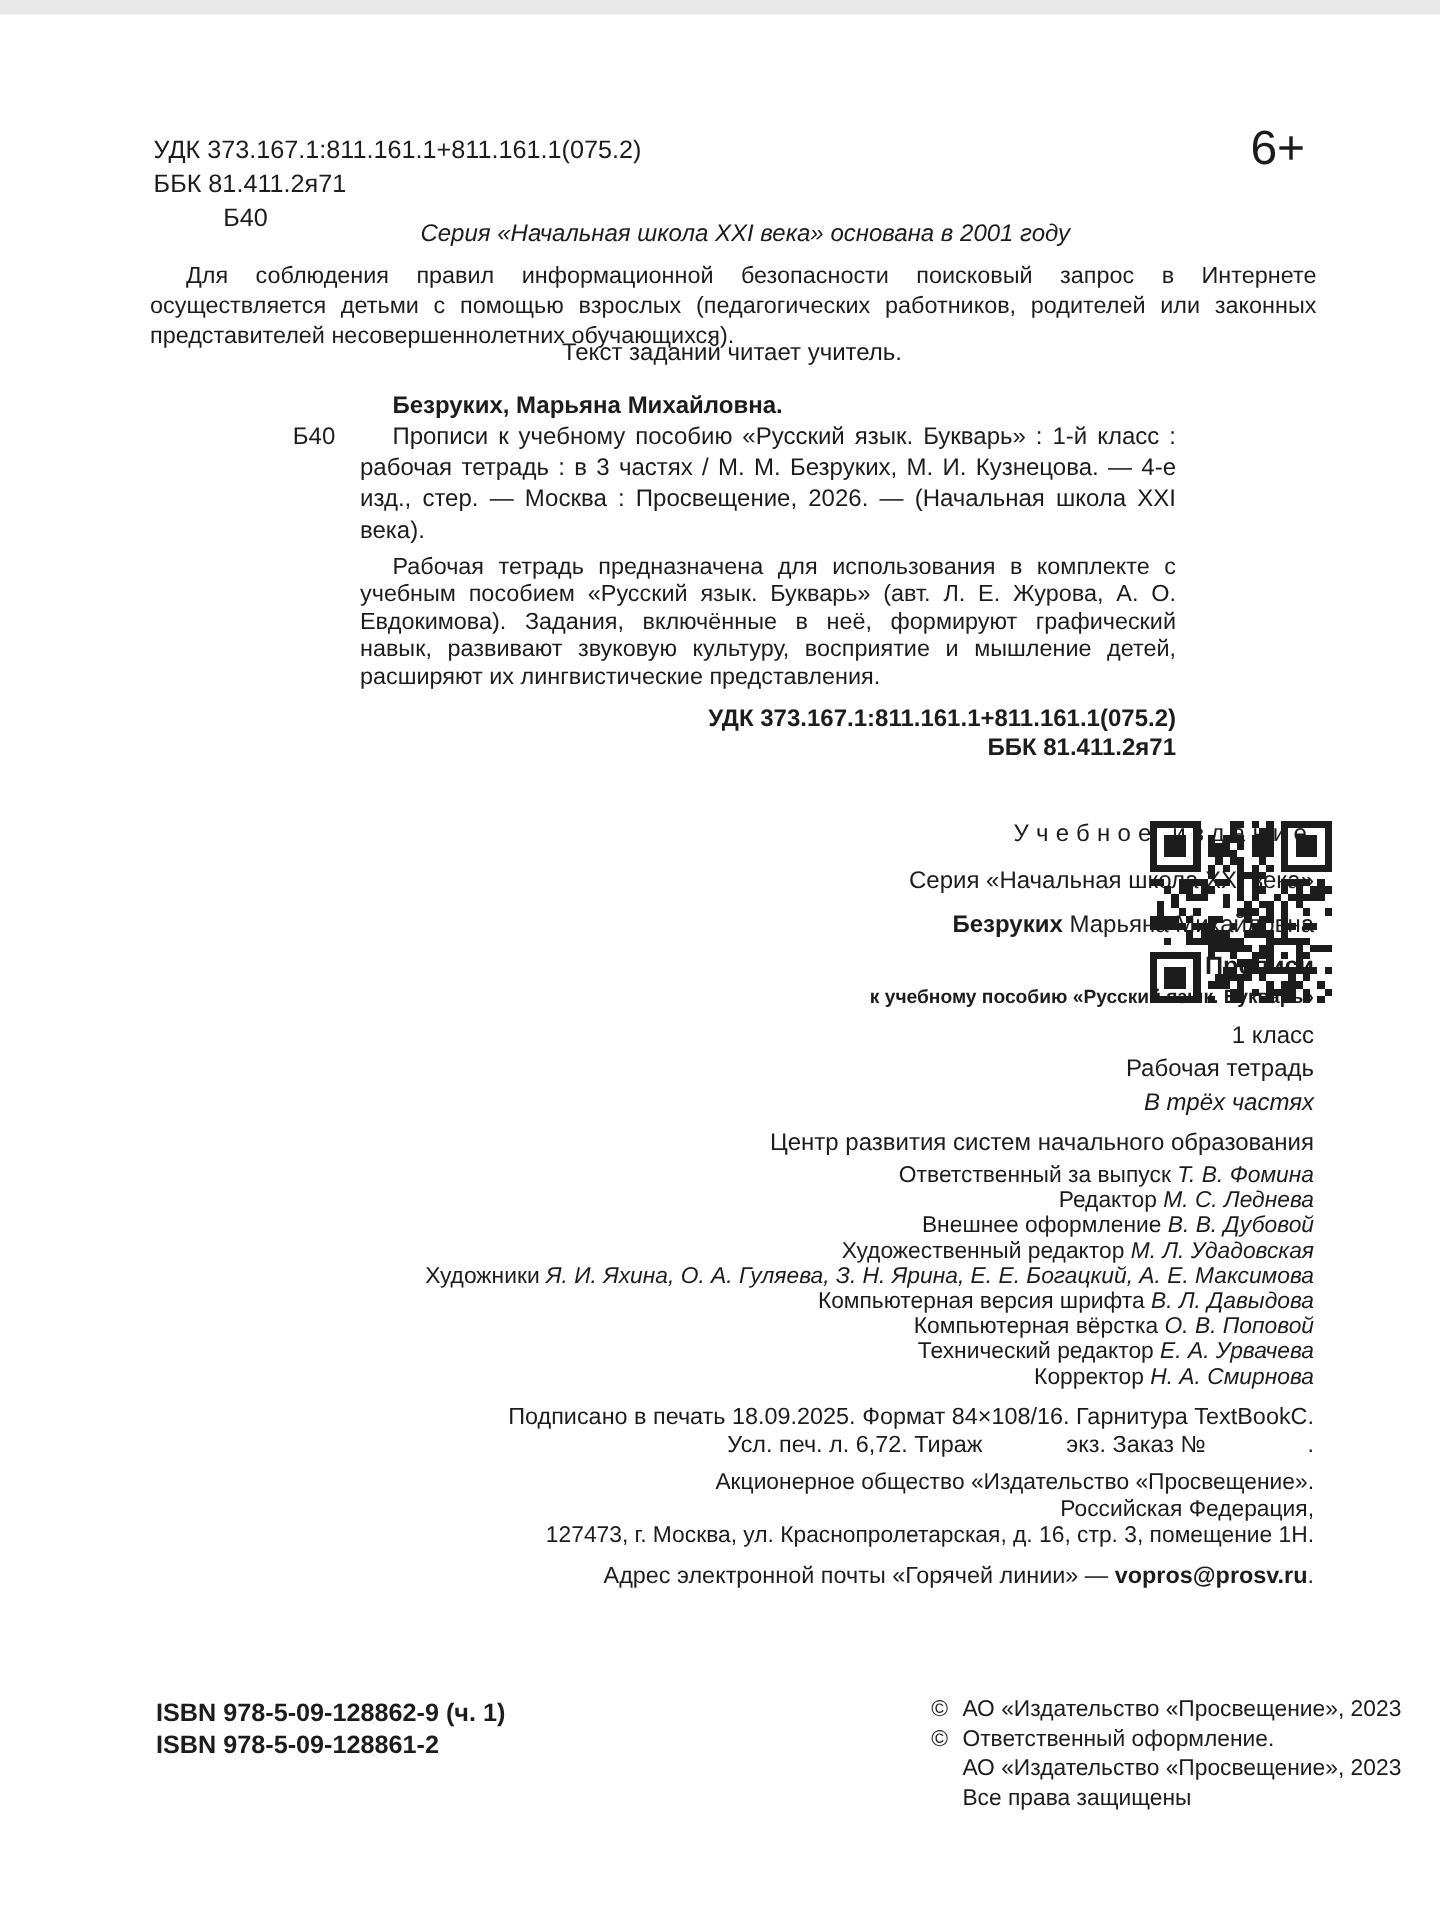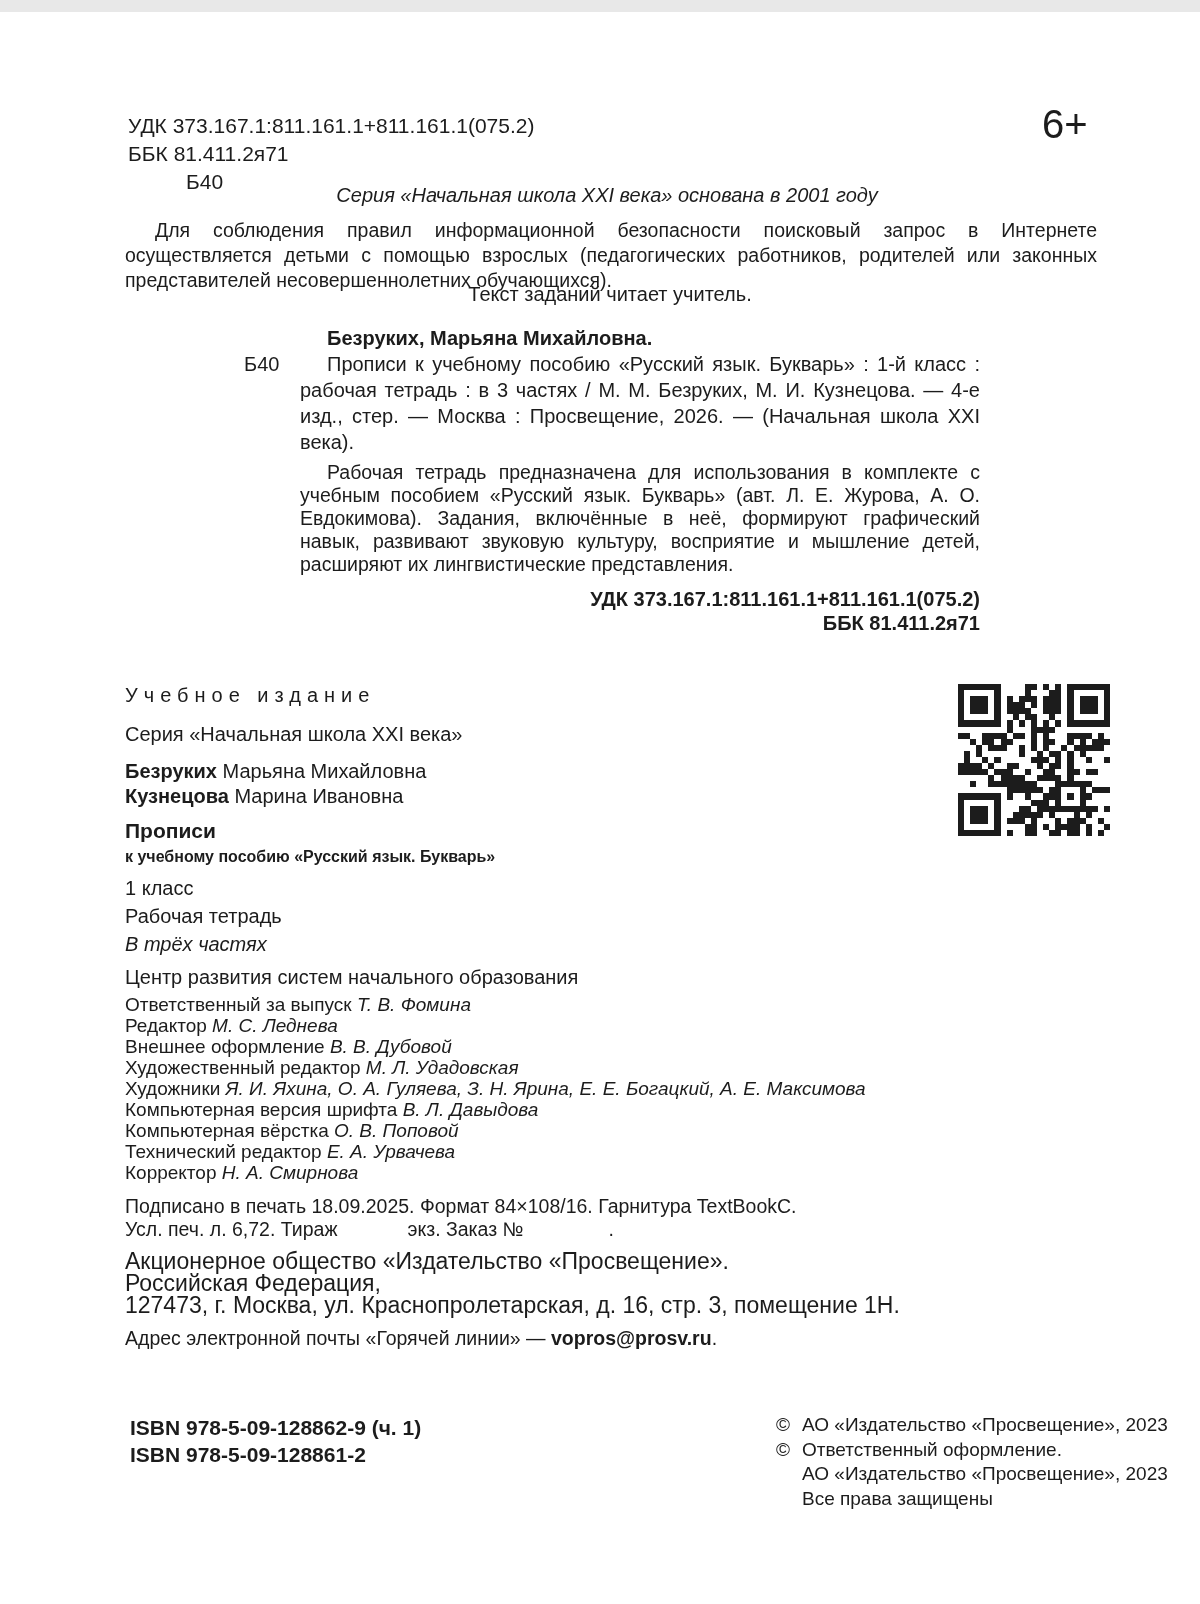--- a/index.html
+++ b/index.html
@@ -11,52 +11,52 @@
     background:#ffffff;
     color:#1c1c1c;
     font-family:"Liberation Sans", sans-serif;
     overflow:hidden;
   }
   
   .top-ids { position:absolute; left:128px; top:100px; font-size:21px; line-height:28px; }
   .top-ids .code-line { padding-left:58px; }
   .age-badge { position:absolute; left:1042px; top:90px; font-size:40px; font-weight:normal; }
   
-  .series-note { position:absolute; left:122px; top:172px; width:970px; text-align:center;
+  .series-note { position:absolute; left:136px; top:172px; width:970px; text-align:center;
                  font-style:italic; font-size:20px; }
   .safety-note { position:absolute; left:125px; top:206px; width:972px; text-align:justify;
                  text-indent:30px; font-size:19.5px; line-height:25px; }
   .reader-note { position:absolute; left:125px; top:271px; width:970px; text-align:center; font-size:20px; }
   
   .bib { position:absolute; left:300px; top:314px; width:680px; font-size:20px; }
   .bib-author { margin-left:27px; font-weight:bold; line-height:25px; }
   .bib-desc { position:relative; text-align:justify; text-indent:27px; line-height:26px; }
   .bib-code { position:absolute; left:-56px; top:0; text-indent:0; }
   .bib-isbn-block { margin-left:27px; margin-top:4px; line-height:24.5px; }
   .bib-annotation { margin-top:6px; text-align:justify; text-indent:27px;
                     font-size:19.5px; line-height:23px; }
   .bib-udk { margin-top:11px; text-align:right; font-weight:bold; font-size:20px; line-height:24px; }
   
-  .edition { position:absolute; left:125px; top:672px; width:970px; text-align:left; font-size:20px; }
+  .edition { position:absolute; left:125px; top:672px; width:970px; text-align:right; font-size:20px; }
   .ed-kind { letter-spacing:6px; margin-bottom:15px; }
   .ed-series { margin-bottom:13px; line-height:24px; }
   .ed-author { line-height:25px; }
   .ed-author b { font-weight:bold; }
   .ed-title1 { margin-top:9px; font-weight:bold; font-size:21px; line-height:26px; }
   .ed-title2 { font-weight:bold; font-size:16px; line-height:26px; }
   .ed-mid { line-height:28px; }
   .ed-mid.first { margin-top:4px; }
   .italic { font-style:italic; }
   .ed-center-name { margin-top:6px; line-height:26px; }
   .credits { margin-top:4px; font-size:19px; line-height:21px; }
   .credit-name { font-style:italic; }
   .print-block { margin-top:12px; font-size:19.5px; line-height:23px; }
   .gap { display:inline-block; }
   .gap.w70 { width:70px; } .gap.w85 { width:85px; }
-  .publisher-block { margin-top:9px; font-size:23px; line-height:22px; }
+  .publisher-block { margin-top:9px; font-size:19px; line-height:22px; }
   .hotline { margin-top:11px; font-size:19.5px; }
   .hotline .email { font-weight:bold; }
   
   .qr-box { position:absolute; left:958px; top:672px; width:152px; height:152px; }
   .qr-box svg { width:100%; height:100%; display:block; }
   
   .footer-isbn { position:absolute; left:130px; top:1402px; font-weight:bold;
                  font-size:21px; line-height:27px; }
   .footer-copy { position:absolute; left:776px; top:1401px; font-size:19px; line-height:24.5px; }
   .c-row { display:flex; }
@@ -418,21 +418,20 @@
         <rect x="21" y="24" width="1" height="1" fill="#1c1c1c"></rect>
         <rect x="23" y="24" width="1" height="1" fill="#1c1c1c"></rect>
       </svg>
   </div>
 
   <div class="edition">
     <div class="ed-kind">Учебное издание</div>
     <div class="ed-series">Серия «Начальная школа XXI века»</div>
 
     <div class="ed-author"><b>Безруких</b><span> Марьяна Михайловна</span></div>
-    <div class="ed-author"><b>Кузнецова</b><span> Марина Ивановна</span></div>
 
     <div class="ed-title1">Прописи</div>
     <div class="ed-title2">к учебному пособию «Русский язык. Букварь»</div>
 
     <div class="ed-mid first">1 класс</div>
     <div class="ed-mid">Рабочая тетрадь</div>
     <div class="ed-mid italic">В трёх частях</div>
 
     <div class="ed-center-name">Центр развития систем начального образования</div>
 

